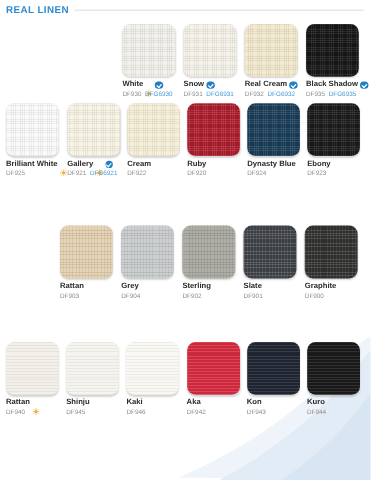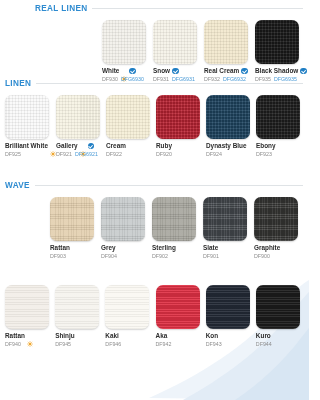--- a/index.html
+++ b/index.html
@@ -87,21 +87,21 @@
 
   <div class="swoosh">
     <svg width="170" height="120" viewBox="0 0 170 120">
       <path d="M10 118 C60 96 108 66 142 26 C152 14 160 6 170 0 L170 120 Z" fill="#eef4fa"></path>
       <path d="M44 120 C84 98 122 70 150 36 C158 26 164 18 170 12 L170 120 Z" fill="#e2ecf6"></path>
       <path d="M96 120 C120 104 144 82 162 58 L170 48 L170 120 Z" fill="#d8e6f3"></path>
     </svg>
   </div>
 
   <div id="sections-host">
-      <div class="section" style="position: absolute; left: 0px; right: 0px; top: 4px; padding-left: 30px;">
+      <div class="section" style="position: absolute; left: 0px; right: 0px; top: 4px;">
         <div class="sec-head">
           <span class="sec-title">REAL LINEN</span>
           <span class="sec-rule"></span>
         </div>
         <div class="row align-right" style="margin-top: 7px;">
           <div class="cell">
             <div class="swatch" style="background:#f2f0ea">
               <span class="tex"></span>
             </div>
             <div class="meta">
@@ -167,24 +167,20 @@
               </div>
               <div class="meta-bot">
                 <span class="cd">DF935</span>
                 <span class="cd2">DFG6935</span>
               </div>
             </div>
           </div>
         </div>
       </div>
       <div class="section" style="position: absolute; left: 0px; right: 0px; top: 79px;">
-        <div class="sec-head">
-          <span class="sec-title">LINEN</span>
-          <span class="sec-rule"></span>
-        </div>
         <div class="row" style="margin-top: 7px;">
           <div class="cell">
             <div class="swatch" style="background:#fafafa">
               <span class="tex"></span>
             </div>
             <div class="meta">
               <div class="meta-top">
                 <span class="nm">Brilliant White</span>
                 <span class="sun-icon"><svg viewBox="0 0 12 12" width="6" height="6">
                     <circle cx="6" cy="6" r="2.6" fill="#f0a830"></circle>
@@ -277,24 +273,20 @@
                 <span class="nm">Ebony</span>
               </div>
               <div class="meta-bot">
                 <span class="cd">DF923</span>
               </div>
             </div>
           </div>
         </div>
       </div>
       <div class="section" style="position: absolute; left: 0px; right: 0px; top: 181px;">
-        <div class="sec-head">
-          <span class="sec-title">WAVE</span>
-          <span class="sec-rule"></span>
-        </div>
         <div class="row offset-wave" style="margin-top: 7px;">
           <div class="cell">
             <div class="swatch slub" style="background:#e3cfae">
               <span class="tex"></span>
             </div>
             <div class="meta">
               <div class="meta-top">
                 <span class="nm">Rattan</span>
               </div>
               <div class="meta-bot">

